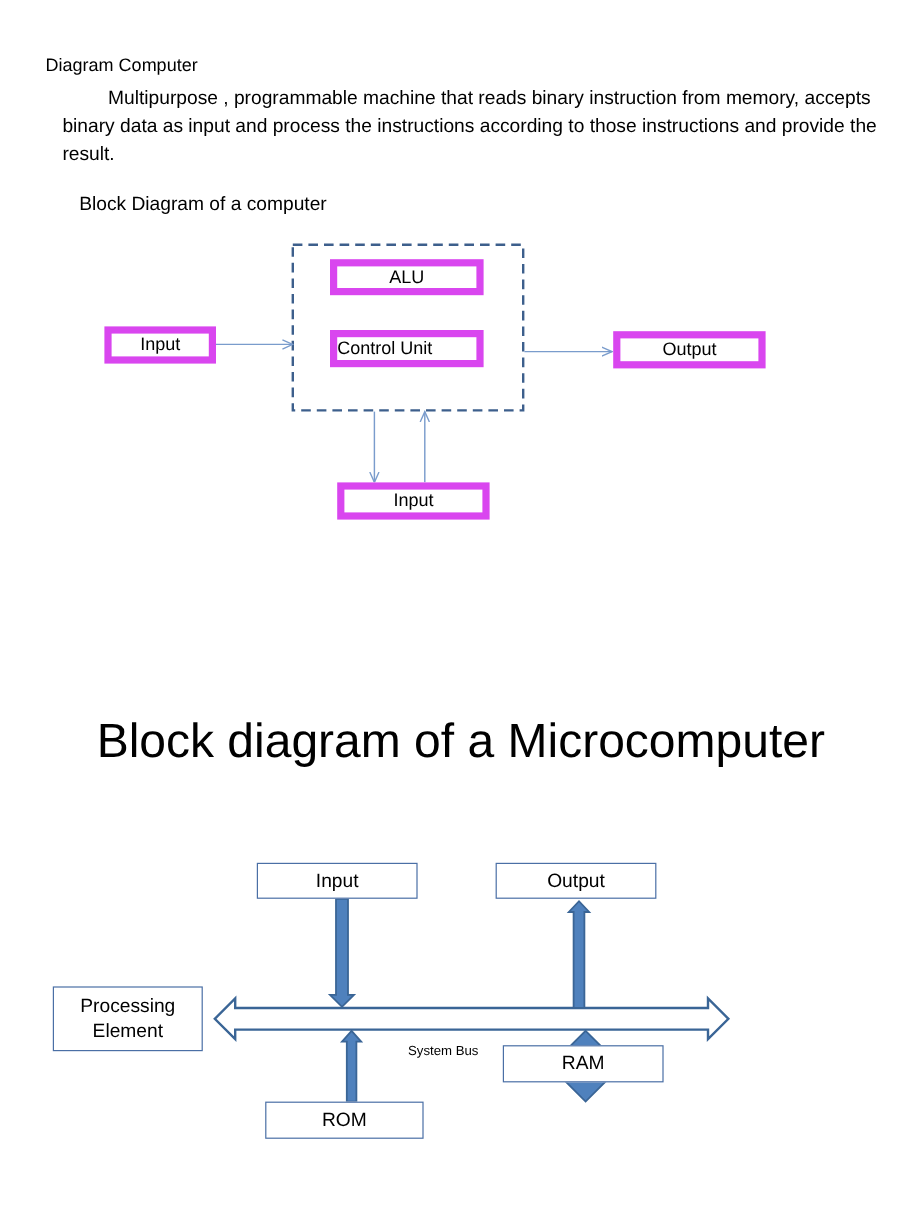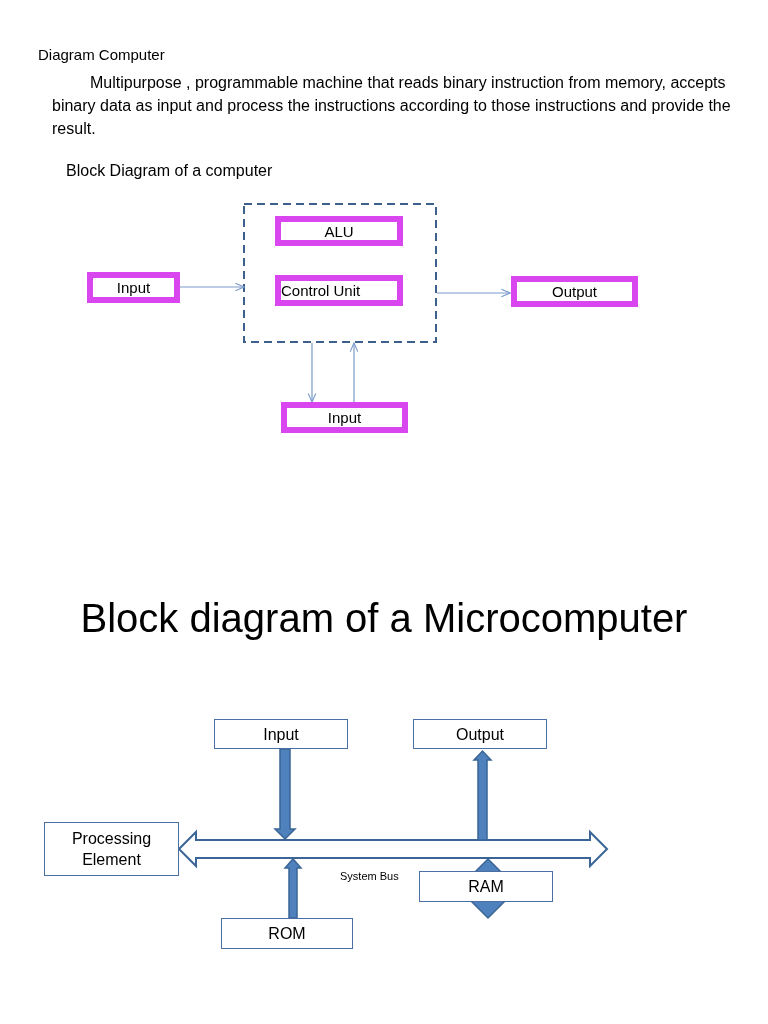--- a/index.html
+++ b/index.html
@@ -56,15 +56,15 @@
 
   <path d="M289,918 L297,918 L297,868 L301,868 L293,859 L285,868 L289,868 Z" fill="#4f81bd" stroke="#3a6596" stroke-width="1.5"></path>
 
   <path d="M488,859 L505,876 L496,876 L496,901 L505,901 L488,918 L471,901 L480,901 L480,876 L471,876 Z" fill="#4f81bd" stroke="#3a6596" stroke-width="1.5"></path>
 </svg>
 
 <div class="abs bus-label">System Bus</div>
 
 <div class="box2" style="left:214px;top:719px;width:134px;height:30px;">Input</div>
 <div class="box2" style="left:413px;top:719px;width:134px;height:30px;">Output</div>
-<div class="box2" style="left:44px;top:822px;width:135px;height:54px;padding:0 18px;">Processing Element</div>
+<div class="box2" style="left:44px;top:822px;width:125px;height:54px;padding:0 18px;">Processing Element</div>
 <div class="box2" style="left:221px;top:918px;width:132px;height:31px;">ROM</div>
 <div class="box2" style="left:419px;top:871px;width:134px;height:31px;">RAM</div>
 
 </body></html>

